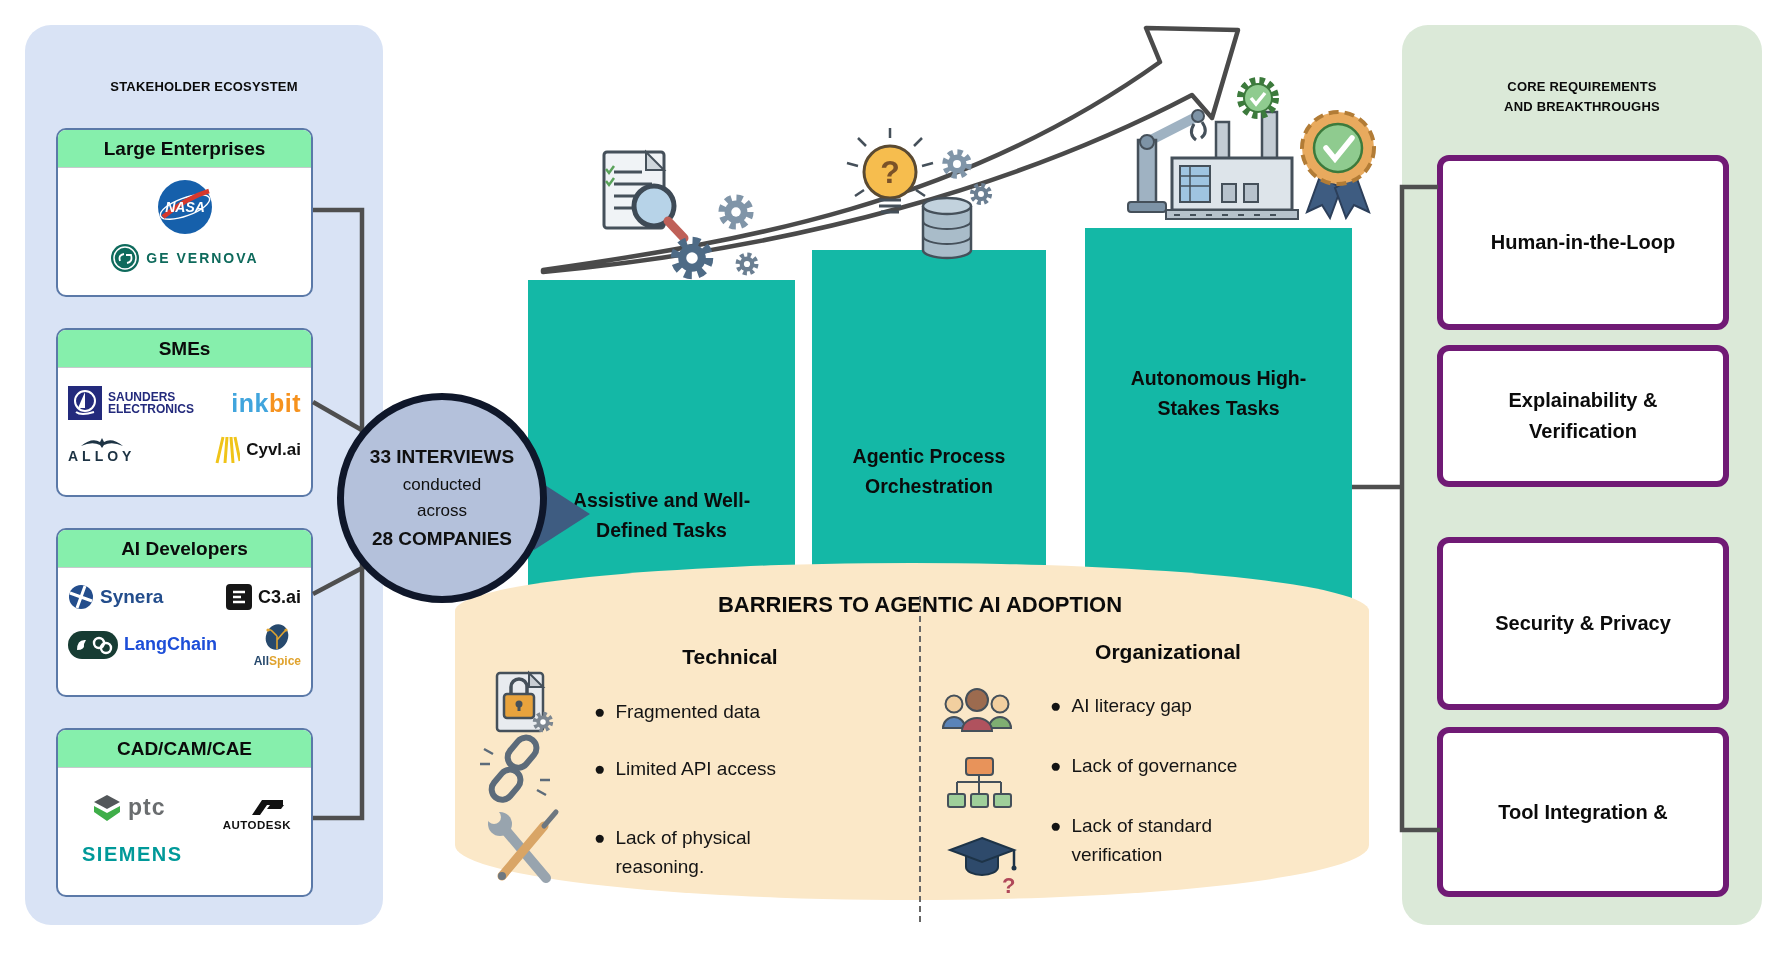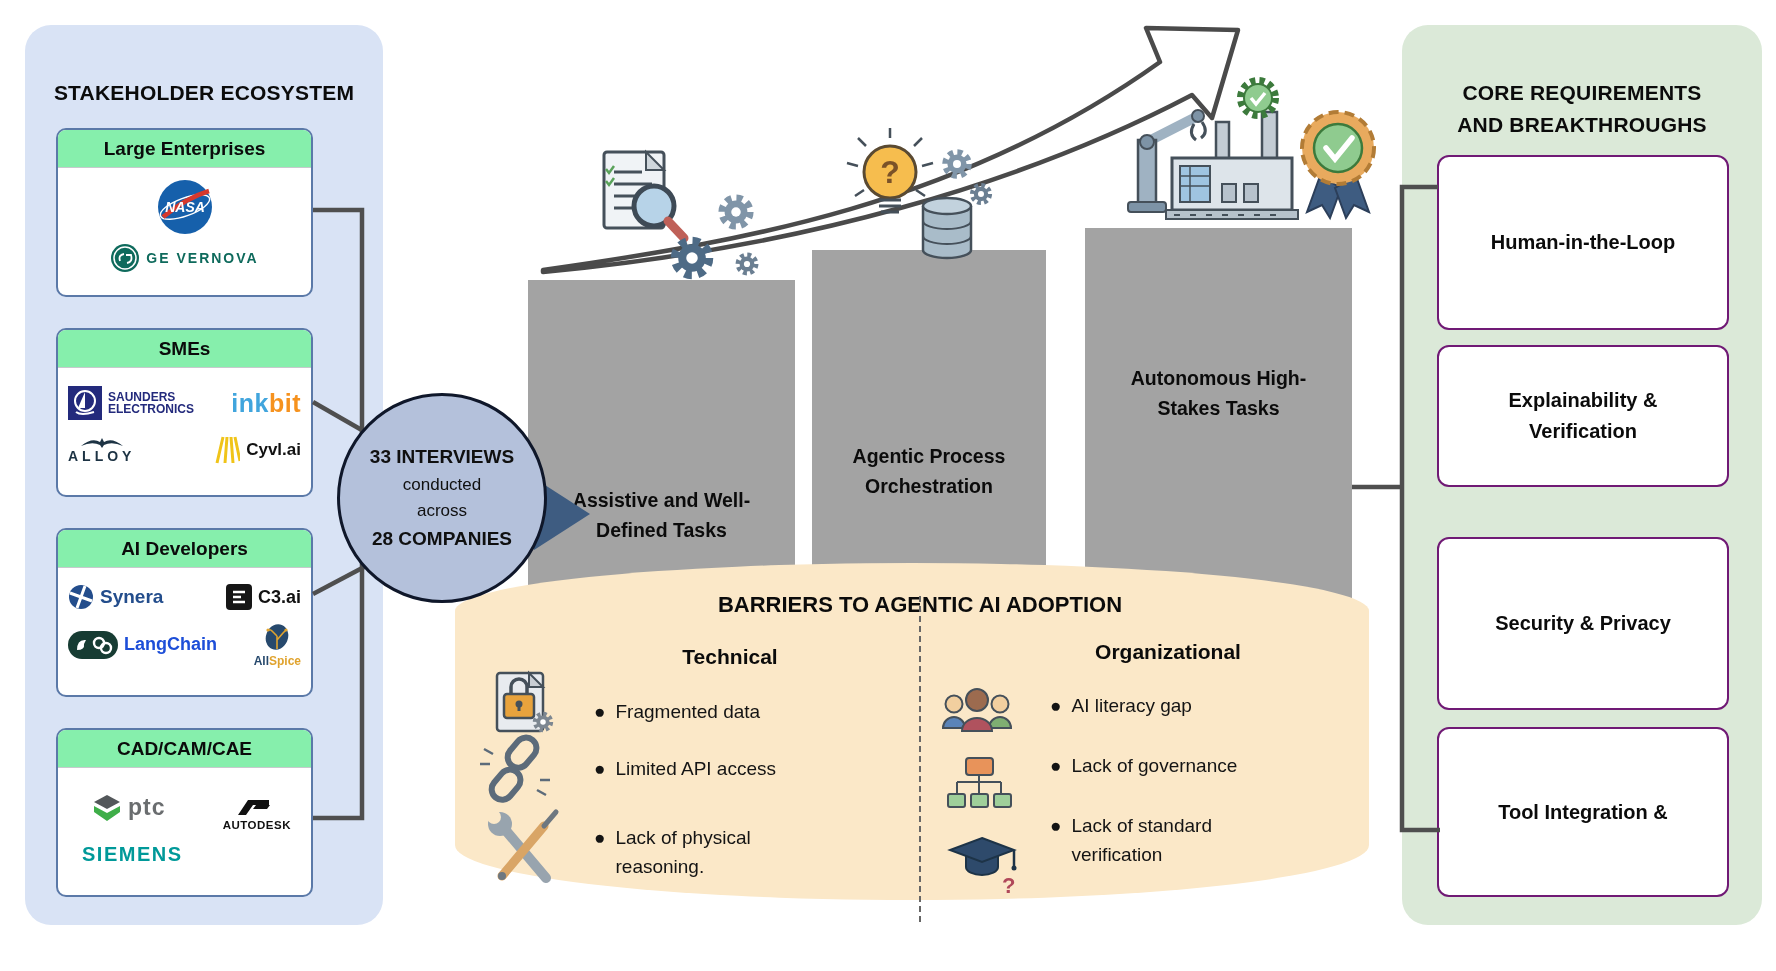--- a/index.html
+++ b/index.html
@@ -6,21 +6,21 @@
   html,body { width:1776px; height:971px; background:#fff; overflow:hidden;
               font-family:"Liberation Sans", sans-serif; }
   .abs { position:absolute; }
   #stage { position:relative; width:1776px; height:971px; }
 
   
   .panel { border-radius:26px; }
   #left-panel  { left:25px;  top:25px; width:358px; height:900px; background:#d9e3f5; z-index:1; }
   #right-panel { left:1402px; top:25px; width:360px; height:900px; background:#dbe9d8; z-index:1; }
   .panel-title { position:absolute; width:100%; text-align:center; font-weight:bold;
-                 font-size:21px; color:#0b0b0b; letter-spacing:.2px; line-height:1.5; }
+                 font-size:13px; color:#0b0b0b; letter-spacing:.2px; line-height:1.5; }
 
   
   .sh-card { position:absolute; left:56px; width:257px; height:169px; background:#fff;
              border:2px solid #5b79a8; border-radius:10px; z-index:2; overflow:hidden; }
   .sh-card-header { height:38px; background:#86efac; border-bottom:1px solid #c8c9cd;
                     display:flex; align-items:center; justify-content:center;
                     font-weight:bold; font-size:19px; color:#0b0b0b; }
   .sh-card-body { height:115px; display:flex; flex-direction:column; justify-content:space-evenly;
                   align-items:center; padding:4px 10px; }
   .logo-row { display:flex; align-items:center; justify-content:space-between; width:100%; }
@@ -34,35 +34,35 @@
   .alloy-text { color:#1d3344; font-weight:bold; font-size:14px; letter-spacing:4px; }
   .cyvl-text { color:#111; font-weight:bold; font-size:17px; }
   .synera-text { color:#234d8c; font-weight:bold; font-size:19px; }
   .c3-text { color:#111; font-weight:bold; font-size:18px; }
   .langchain-text { color:#1d4ed8; font-weight:bold; font-size:18px; }
   .allspice-wrap { display:flex; flex-direction:column; align-items:center; line-height:1; }
   .allspice-text { font-weight:bold; font-size:12px; }
   .allspice-text .all { color:#27496d; } .allspice-text .spice { color:#e0a32e; }
   .ptc-text { color:#6a6d6f; font-weight:bold; font-size:23px; letter-spacing:1px; }
   .siemens-text { color:#009999; font-weight:bold; font-size:20px; letter-spacing:1.5px; }
-  .autodesk-wrap { display:flex; flex-direction:column; align-items:center; gap:3px; }
+  .autodesk-wrap { display:flex; flex-direction:column; align-items:flex-end; gap:3px; }
   .autodesk-text { color:#111; font-weight:bold; font-size:11.5px; letter-spacing:.5px; }
 
   
   #interviews-circle { left:337px; top:393px; width:210px; height:210px; border-radius:50%;
-      background:#b4c1db; border:3px solid #0f172a; z-index:4;
+      background:#b4c1db; border:7px solid #0f172a; z-index:4;
       display:flex; flex-direction:column; align-items:center; justify-content:center;
       text-align:center; color:#101010; line-height:1.55; }
   #interviews-circle .b { font-weight:bold; font-size:19px; }
   #interviews-circle .r { font-size:17px; }
 
   
   #task-title { left:555px; top:62px; width:690px; text-align:center;
                 font-weight:bold; font-size:23px; color:#0b0b0b; z-index:2; }
-  .column { position:absolute; background:#a3a3a3; z-index:2; }
+  .column { position:absolute; background:#14b8a6; z-index:2; }
   #col-1 { left:528px;  top:280px; width:267px; height:530px; }
   #col-2 { left:812px;  top:250px; width:234px; height:560px; }
   #col-3 { left:1085px; top:228px; width:267px; height:582px; }
   .col-label { position:absolute; left:50%; transform:translateX(-50%);
                text-align:center; font-weight:bold; font-size:19.5px; line-height:1.55;
                color:#0b0b0b; }
   #col-1 .col-label { top:205px; width:210px; }
   #col-2 .col-label { top:191px; width:200px; }
   #col-3 .col-label { top:135px; width:215px; }
 
@@ -75,21 +75,21 @@
   #org-header  { left:1058px; top:640px; width:220px; text-align:center; }
   .bullet-row { position:absolute; display:flex; align-items:flex-start; gap:10px;
                 font-size:19px; color:#141414; line-height:1.5; }
   .bullet-dot { font-size:19px; line-height:1.5; }
   .bullet-text { max-width:180px; }
   #divider-dashed { left:919px; top:596px; height:326px; width:0;
                     border-left:2px dashed #666; z-index:4; }
 
   
   .req-box { position:absolute; left:1437px; width:292px; background:#fff;
-             border:2px solid #701a75; border-radius:12px; z-index:2;
+             border:6px solid #701a75; border-radius:12px; z-index:2;
              display:flex; align-items:center; justify-content:center;
              text-align:center; font-weight:bold; font-size:20px; color:#0b0b0b;
              line-height:1.55; padding:0 20px; }
   #req-1 { top:155px; height:175px; }
   #req-2 { top:345px; height:142px; }
   #req-3 { top:537px; height:173px; }
   #req-4 { top:727px; height:170px; }
 
   #overlay-svg { position:absolute; left:0; top:0; z-index:3; pointer-events:none; }
 </style>

